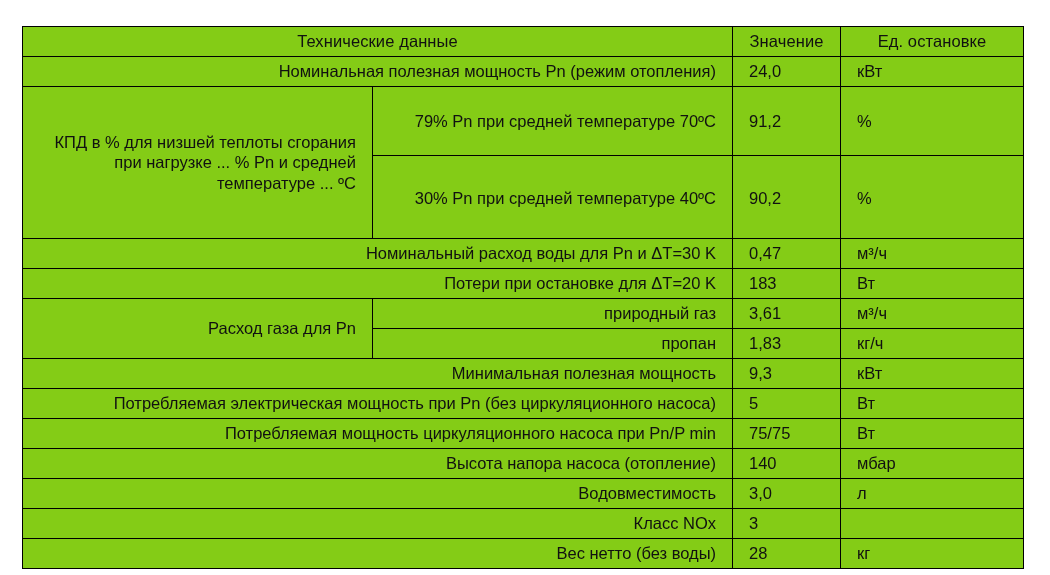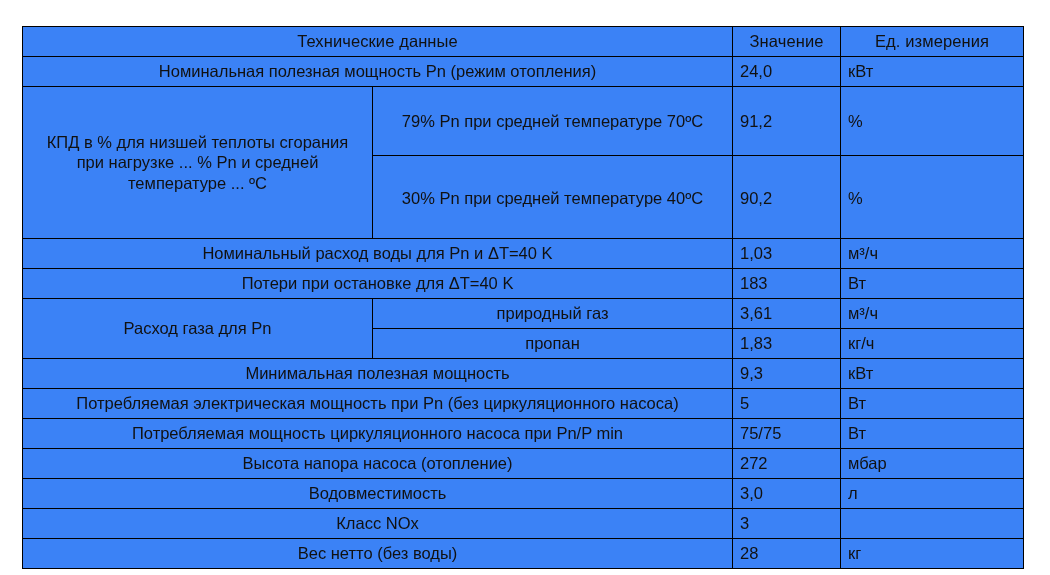--- a/index.html
+++ b/index.html
@@ -26,27 +26,27 @@
   table.spec-table {
     border-collapse: collapse;
     table-layout: fixed;
     width: 1001px;
     background: #ffffff;
   }
 
   table.spec-table td,
   table.spec-table th {
     border: 1px solid #000000;
-    padding: 4px 7px;
+    padding: 4px 16px;
     font-size: 16.5px;
     line-height: 1.25;
     font-weight: normal;
     color: #111111;
     vertical-align: middle;
-    background: #3b82f6;
+    background: #84cc16;
   }
 
   
   col.c-desc-left  { width: 350px; }
   col.c-desc-right { width: 360px; }
   col.c-value      { width: 108px; }
   col.c-unit       { width: 183px; }
 
   .hdr {
     font-weight: bold;
@@ -59,21 +59,21 @@
 
   td.val {
     text-align: left;
     white-space: nowrap;
   }
   td.unit {
     text-align: left;
     white-space: nowrap;
   }
   td.desc {
-    text-align: center;
+    text-align: right;
   }
 
   
   td.kpd-label {
     vertical-align: top;
     padding-top: 5px;
     line-height: 2.55;
   }
   td.kpd-label .kpd-line { display: block; white-space: nowrap; }
 
@@ -98,21 +98,21 @@
       <col class="c-desc-left">
       <col class="c-desc-right">
       <col class="c-value">
       <col class="c-unit">
     </colgroup>
     <tbody>
 
       <tr class="row-h">
         <td class="hdr" colspan="2">Технические данные</td>
         <td class="hdr">Значение</td>
-        <td class="hdr">Ед. измерения</td>
+        <td class="hdr">Ед. остановке</td>
       </tr>
 
       <tr class="row-h">
         <td class="desc" colspan="2">Номинальная полезная мощность Pn (режим отопления)</td>
         <td class="val">24,0</td>
         <td class="unit">кВт</td>
       </tr>
 
       <tr>
         <td class="desc kpd-label" rowspan="2" style="height:60px;">
@@ -124,27 +124,27 @@
         <td class="val kpd-sub">91,2</td>
         <td class="unit kpd-sub">%</td>
       </tr>
       <tr>
         <td class="desc kpd-sub lower" style="height:72px;">30% Pn при средней температуре 40ºC</td>
         <td class="val kpd-sub lower">90,2</td>
         <td class="unit kpd-sub lower">%</td>
       </tr>
 
       <tr class="row-h">
-        <td class="desc" colspan="2">Номинальный расход воды для Pn и ΔT=40 K</td>
-        <td class="val">1,03</td>
+        <td class="desc" colspan="2">Номинальный расход воды для Pn и ΔT=30 K</td>
+        <td class="val">0,47</td>
         <td class="unit">м³/ч</td>
       </tr>
 
       <tr class="row-h">
-        <td class="desc" colspan="2">Потери при остановке для ΔT=40 K</td>
+        <td class="desc" colspan="2">Потери при остановке для ΔT=20 K</td>
         <td class="val">183</td>
         <td class="unit">Вт</td>
       </tr>
 
       <tr class="row-h">
         <td class="desc gas-label" rowspan="2">Расход газа для Pn</td>
         <td class="desc">природный газ</td>
         <td class="val">3,61</td>
         <td class="unit">м³/ч</td>
       </tr>
@@ -167,21 +167,21 @@
       </tr>
 
       <tr class="row-h">
         <td class="desc" colspan="2">Потребляемая мощность циркуляционного насоса при Pn/P min</td>
         <td class="val">75/75</td>
         <td class="unit">Вт</td>
       </tr>
 
       <tr class="row-h">
         <td class="desc" colspan="2">Высота напора насоса (отопление)</td>
-        <td class="val">272</td>
+        <td class="val">140</td>
         <td class="unit">мбар</td>
       </tr>
 
       <tr class="row-h">
         <td class="desc" colspan="2">Водовместимость</td>
         <td class="val">3,0</td>
         <td class="unit">л</td>
       </tr>
 
       <tr class="row-h">

